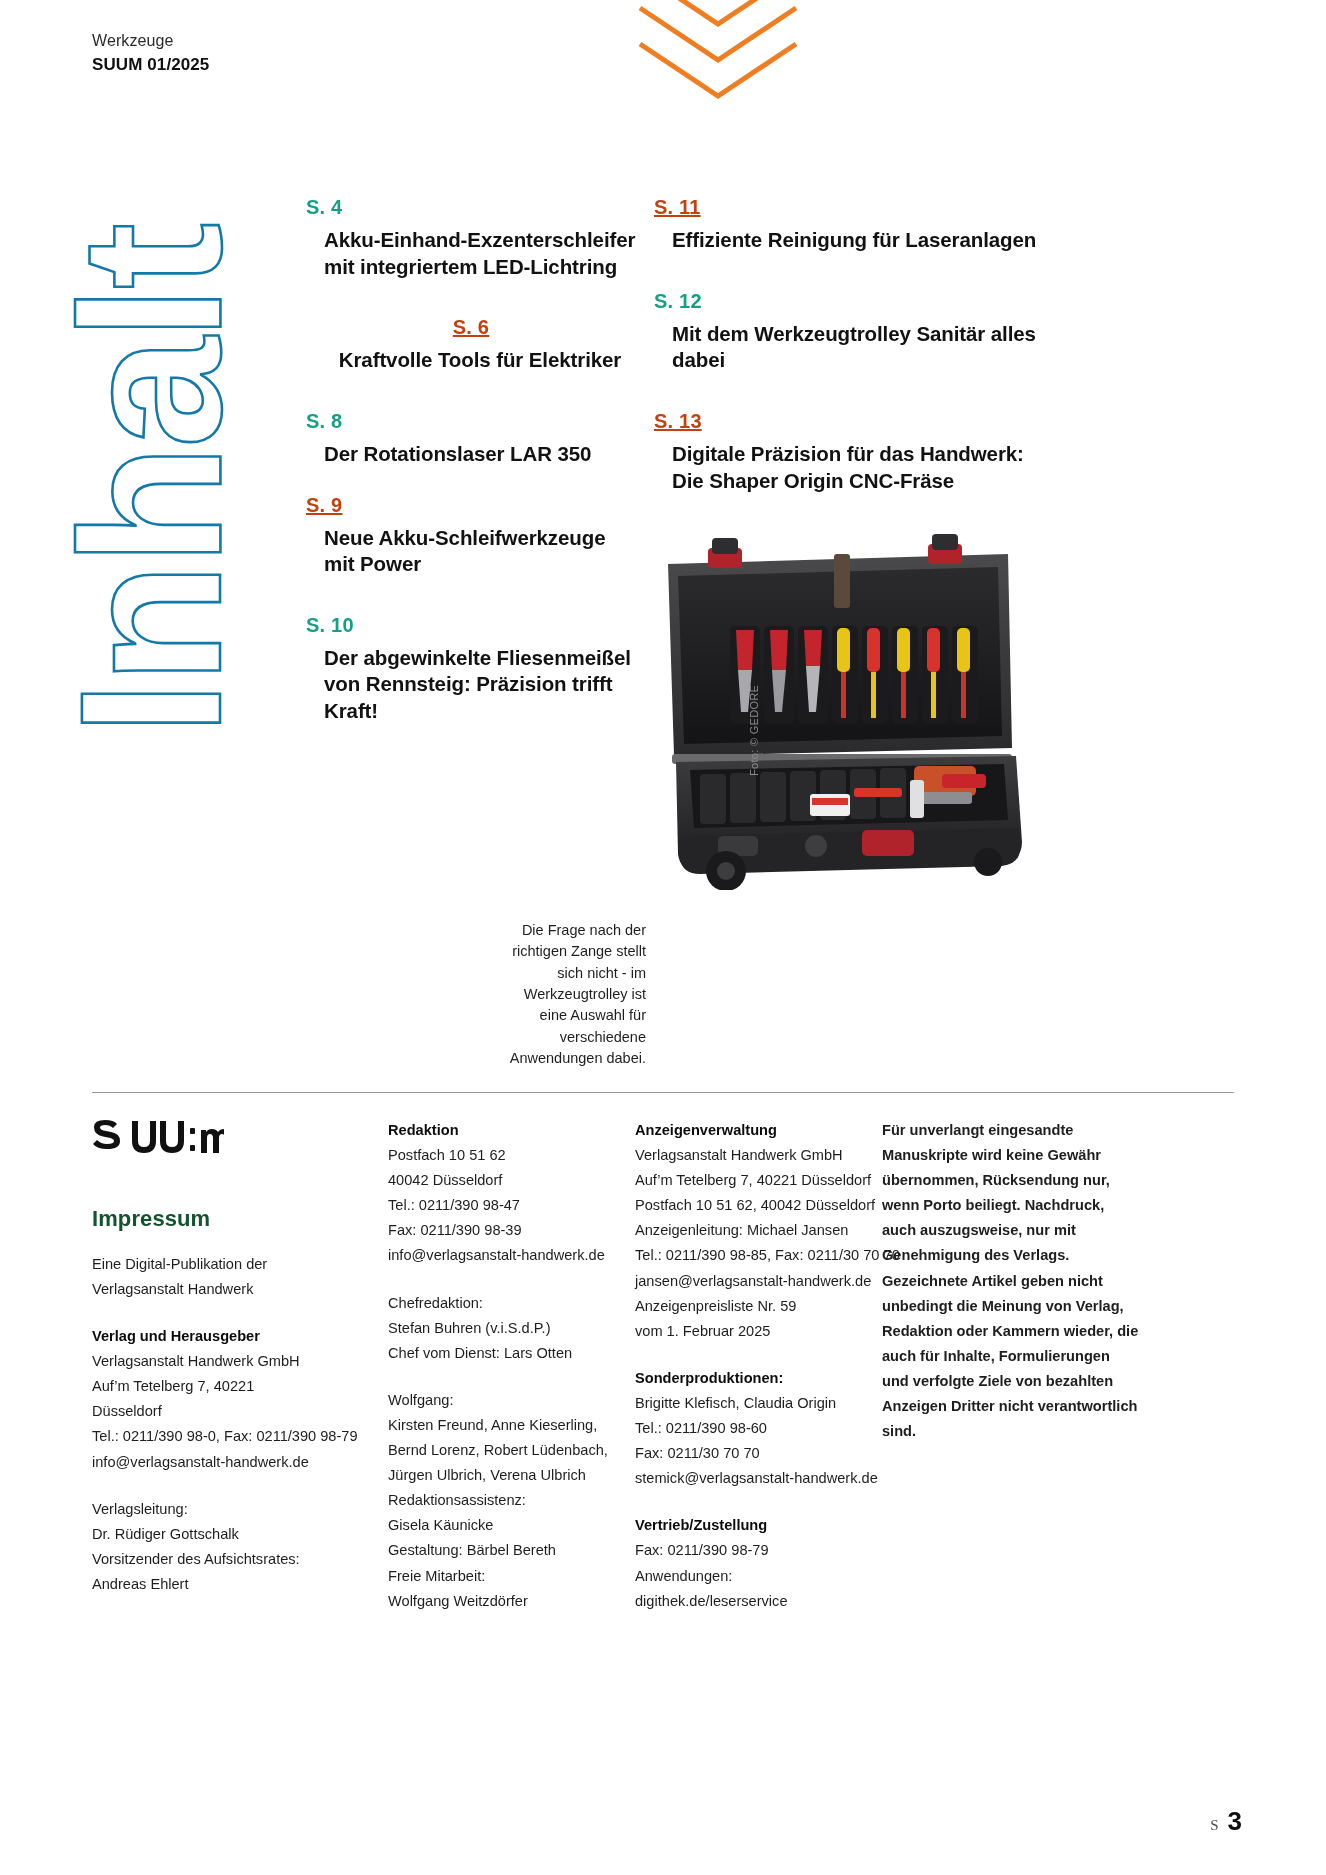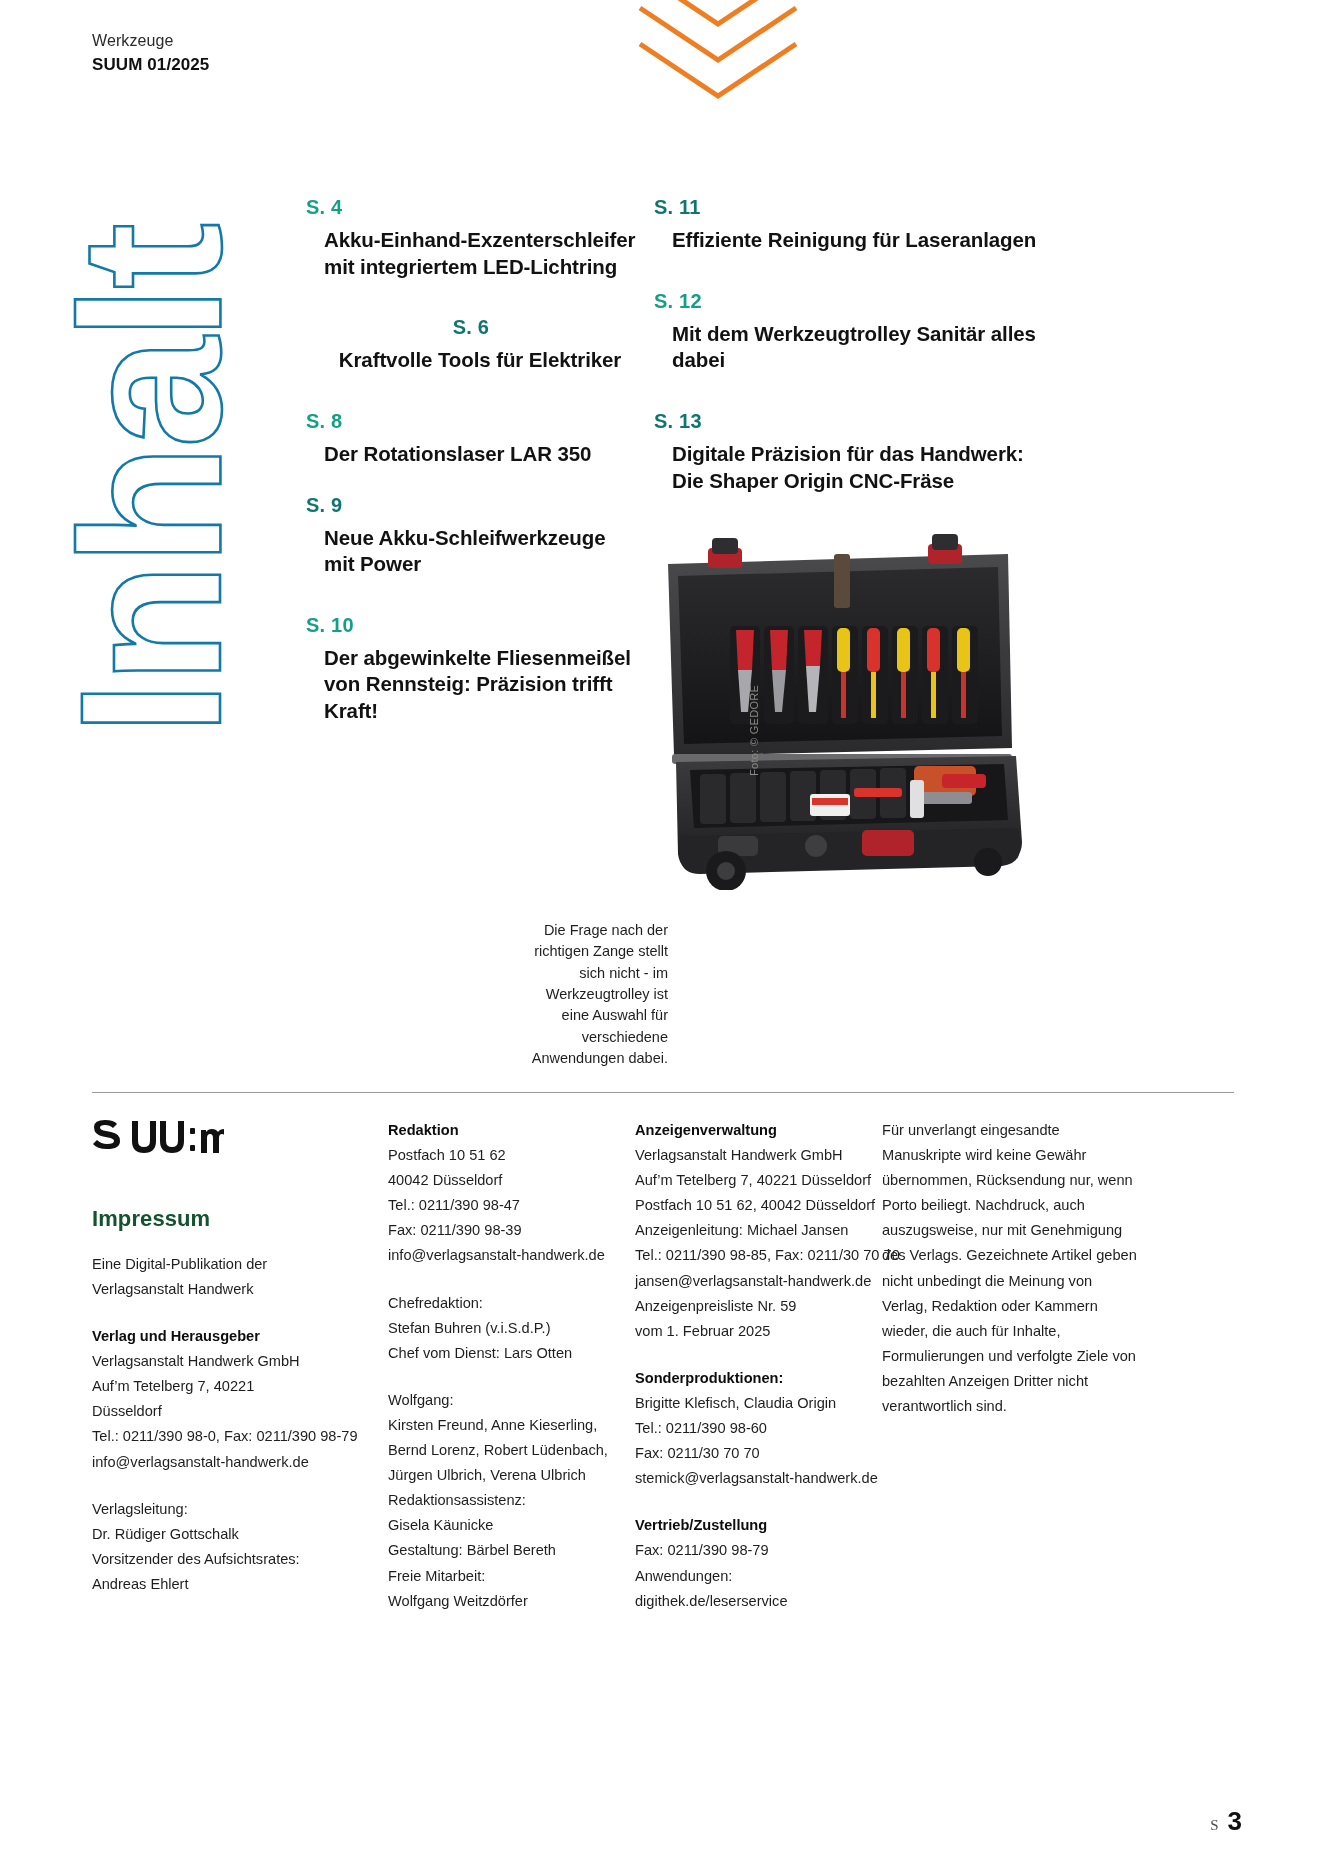--- a/index.html
+++ b/index.html
@@ -22,46 +22,46 @@
   .inhalt-wrap svg{display:block;}
 
   
   .toc{position:absolute;left:306px;top:196px;width:740px;}
   .toc-col{position:absolute;top:0;}
   .toc-col.left{left:0;width:330px;}
   .toc-col.right{left:348px;width:392px;}
   .toc-entry{margin-bottom:26px;}
   .toc-page{font-size:20px;font-weight:700;letter-spacing:.2px;line-height:1.1;margin-bottom:9px;}
   .toc-page.teal{color:#13a085;}
-  .toc-page.orange{color:#0f766e;}
+  .toc-page.orange{color:#c2410c;text-decoration:underline;}
   .toc-title{font-size:20.5px;font-weight:700;line-height:1.30;color:#121212;padding-left:18px;letter-spacing:-.1px;}
 
   
   .photo{position:absolute;left:656px;top:530px;width:370px;height:360px;}
   .photo svg{display:block;}
   .credit{
     position:absolute;left:748px;top:776px;
     font-size:11px;color:#8a8a8a;letter-spacing:.3px;
     transform:rotate(-90deg);transform-origin:left top;white-space:nowrap;
   }
   .caption{
-    position:absolute;left:516px;top:920px;width:152px;
+    position:absolute;left:494px;top:920px;width:152px;
     text-align:right;font-size:14.5px;line-height:1.47;color:#1f1f1f;
   }
 
   
   .hrule{position:absolute;left:92px;top:1092px;width:1142px;height:1px;background:#9b9b9b;}
 
   
   .imprint{position:absolute;left:92px;top:1118px;width:1150px;}
   .imp-col{position:absolute;top:0;font-size:14.6px;line-height:1.72;color:#1e1e1e;}
   .imp-col.c1{left:0;width:230px;}
   .imp-col.c2{left:296px;width:240px;}
   .imp-col.c3{left:543px;width:245px;}
-  .imp-col.c4{left:790px;width:258px;}
+  .imp-col.c4{left:790px;width:258px;font-weight:bold;}
   .imp-col b,.imp-h{font-weight:700;color:#0d0d0d;}
   .blockgap{height:22px;}
   .logo{margin-bottom:34px;}
   .imp-title{font-size:22px;font-weight:700;margin:0 0 14px 0;color:#14532d;letter-spacing:.1px;}
   .nowrap{white-space:nowrap;}
 
   
   .folio{position:absolute;right:84px;bottom:38px;display:flex;align-items:baseline;gap:9px;}
   .folio .s{font-size:15px;color:#4a4a4a;font-family:"Liberation Serif",serif;}
   .folio .num{font-size:26px;font-weight:700;color:#111;}

